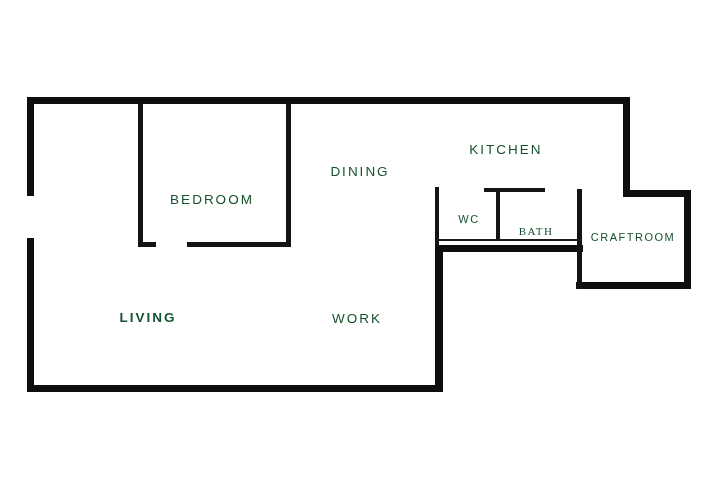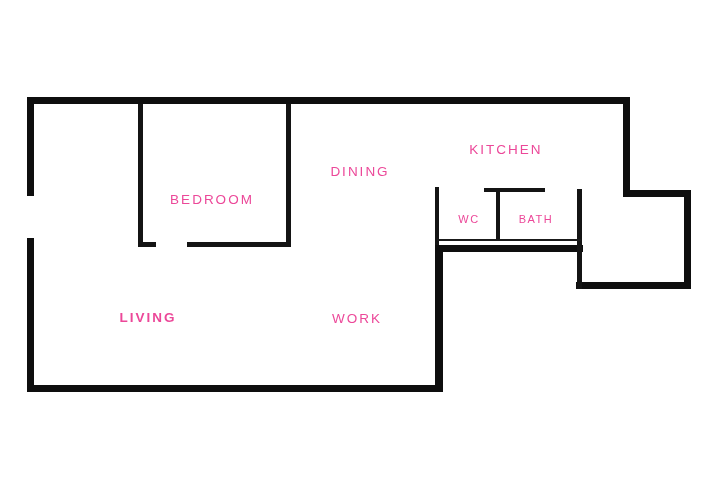--- a/index.html
+++ b/index.html
@@ -21,21 +21,21 @@
   }
   .wall.interior {
     background: #141414;
   }
   .wall.thin {
     background: #1a1a1a;
   }
   .room-label {
     position: absolute;
     transform: translate(-50%, -50%);
-    color: #ec4899;
+    color: #14532d;
     font-size: 13.5px;
     letter-spacing: 2px;
     white-space: nowrap;
     font-weight: 400;
   }
   .room-label.small {
     font-size: 11px;
     letter-spacing: 1.5px;
   }
 </style>
@@ -63,17 +63,18 @@
 
   <div class="wall interior" style="left:435px; top:187px; width:4px;  height:58px;"></div>
   <div class="wall interior" style="left:484px; top:188px; width:61px; height:4px;"></div>
   <div class="wall interior" style="left:496px; top:188px; width:4px;  height:53px;"></div>
   <div class="wall thin" style="left:437px; top:239px; width:144px; height:2px;"></div>
 
   <span class="room-label" style="left:212px; top:175px;margin-top:24px;">BEDROOM</span>
   <span class="room-label" style="left:360px; top:171px;">DINING</span>
   <span class="room-label" style="left:506px; top:149px;">KITCHEN</span>
   <span class="room-label small" style="left:469px; top:219px;">WC</span>
-  <span class="room-label small" style="left:536px; top:219px;">BATH</span>
+  <span class="room-label small" style="left:536px; top:231px;font-family:Liberation Serif, serif;">BATH</span>
+  <span class="room-label small" style="left:633px; top:237px;">CRAFTROOM</span>
   <span class="room-label" style="left:148px; top:317px;font-weight:bold;">LIVING</span>
   <span class="room-label" style="left:357px; top:318px;">WORK</span>
 
 </div>
 
 </body></html>

